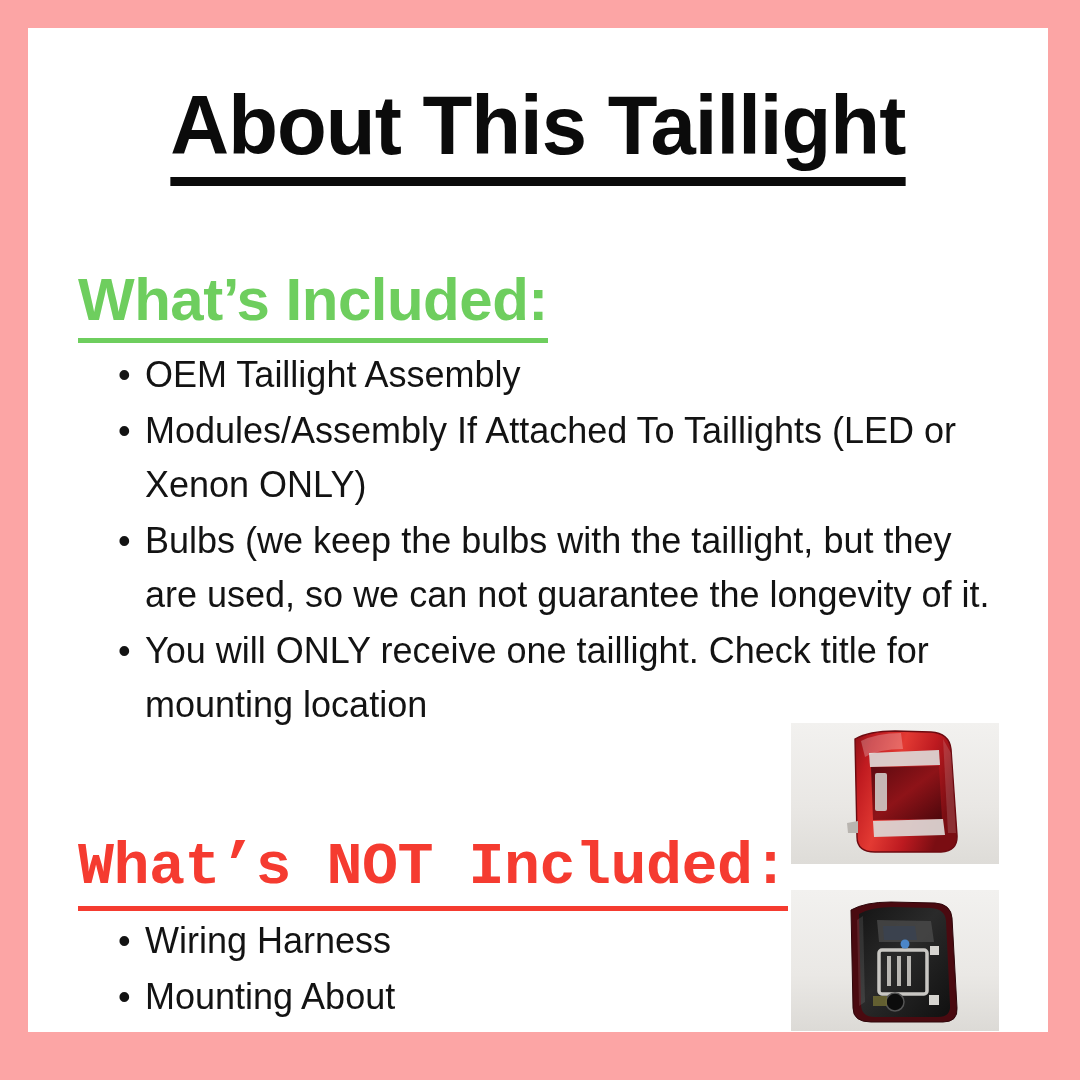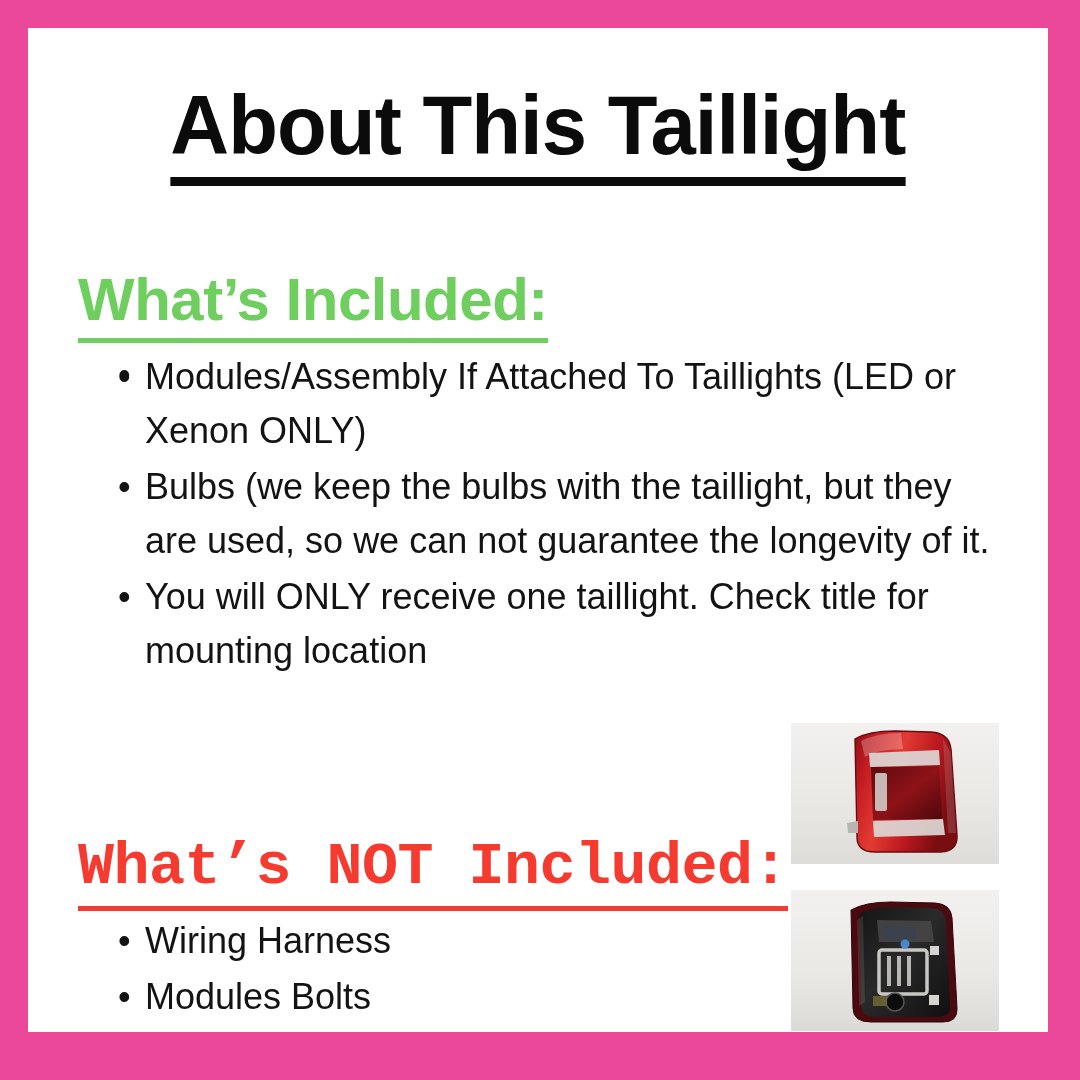--- a/index.html
+++ b/index.html
@@ -13,21 +13,21 @@
     background: #000000;
     font-family: "Liberation Sans", sans-serif;
     overflow: hidden;
   }
 
   .frame {
     position: absolute;
     left: 0; top: 0;
     width: 1080px;
     height: 1080px;
-    background: #ec4899;
+    background: #fca5a5;
     box-sizing: border-box;
   }
 
   .card {
     position: absolute;
     left: 28px;
     top: 28px;
     width: 1020px;
     height: 1004px;
     background: #ffffff;
@@ -139,20 +139,21 @@
       <span class="title">About This Taillight</span>
     </div>
 
     <div class="section-head head-included" id="included-heading">
       <span class="head-text">What’s Included:</span>
     </div>
 
     <ul class="bullet-list" id="included-list">
       <li class="bullet-item">
         <span class="dot">•</span>
+        <span>OEM Taillight Assembly</span>
       </li>
       <li class="bullet-item">
         <span class="dot">•</span>
         <span>Modules/Assembly If Attached To Taillights (LED or Xenon ONLY)</span>
       </li>
       <li class="bullet-item">
         <span class="dot">•</span>
         <span>Bulbs (we keep the bulbs with the taillight, but they are used, so we can not guarantee the longevity of it.</span>
       </li>
       <li class="bullet-item">
@@ -165,21 +166,21 @@
       <span class="head-text">What’s NOT Included:</span>
     </div>
 
     <ul class="bullet-list" id="not-included-list">
       <li class="bullet-item">
         <span class="dot">•</span>
         <span>Wiring Harness</span>
       </li>
       <li class="bullet-item">
         <span class="dot">•</span>
-        <span>Modules Bolts</span>
+        <span>Mounting About</span>
       </li>
     </ul>
 
     <div class="photo" id="photo-lens">
       <svg viewBox="0 0 208 141" preserveAspectRatio="none" aria-hidden="true">
         <defs>
           <linearGradient id="bgGrad" x1="0" y1="0" x2="0" y2="1">
             <stop offset="0%" stop-color="#f2f1ef"></stop>
             <stop offset="60%" stop-color="#e9e7e4"></stop>
             <stop offset="100%" stop-color="#dedcd8"></stop>

